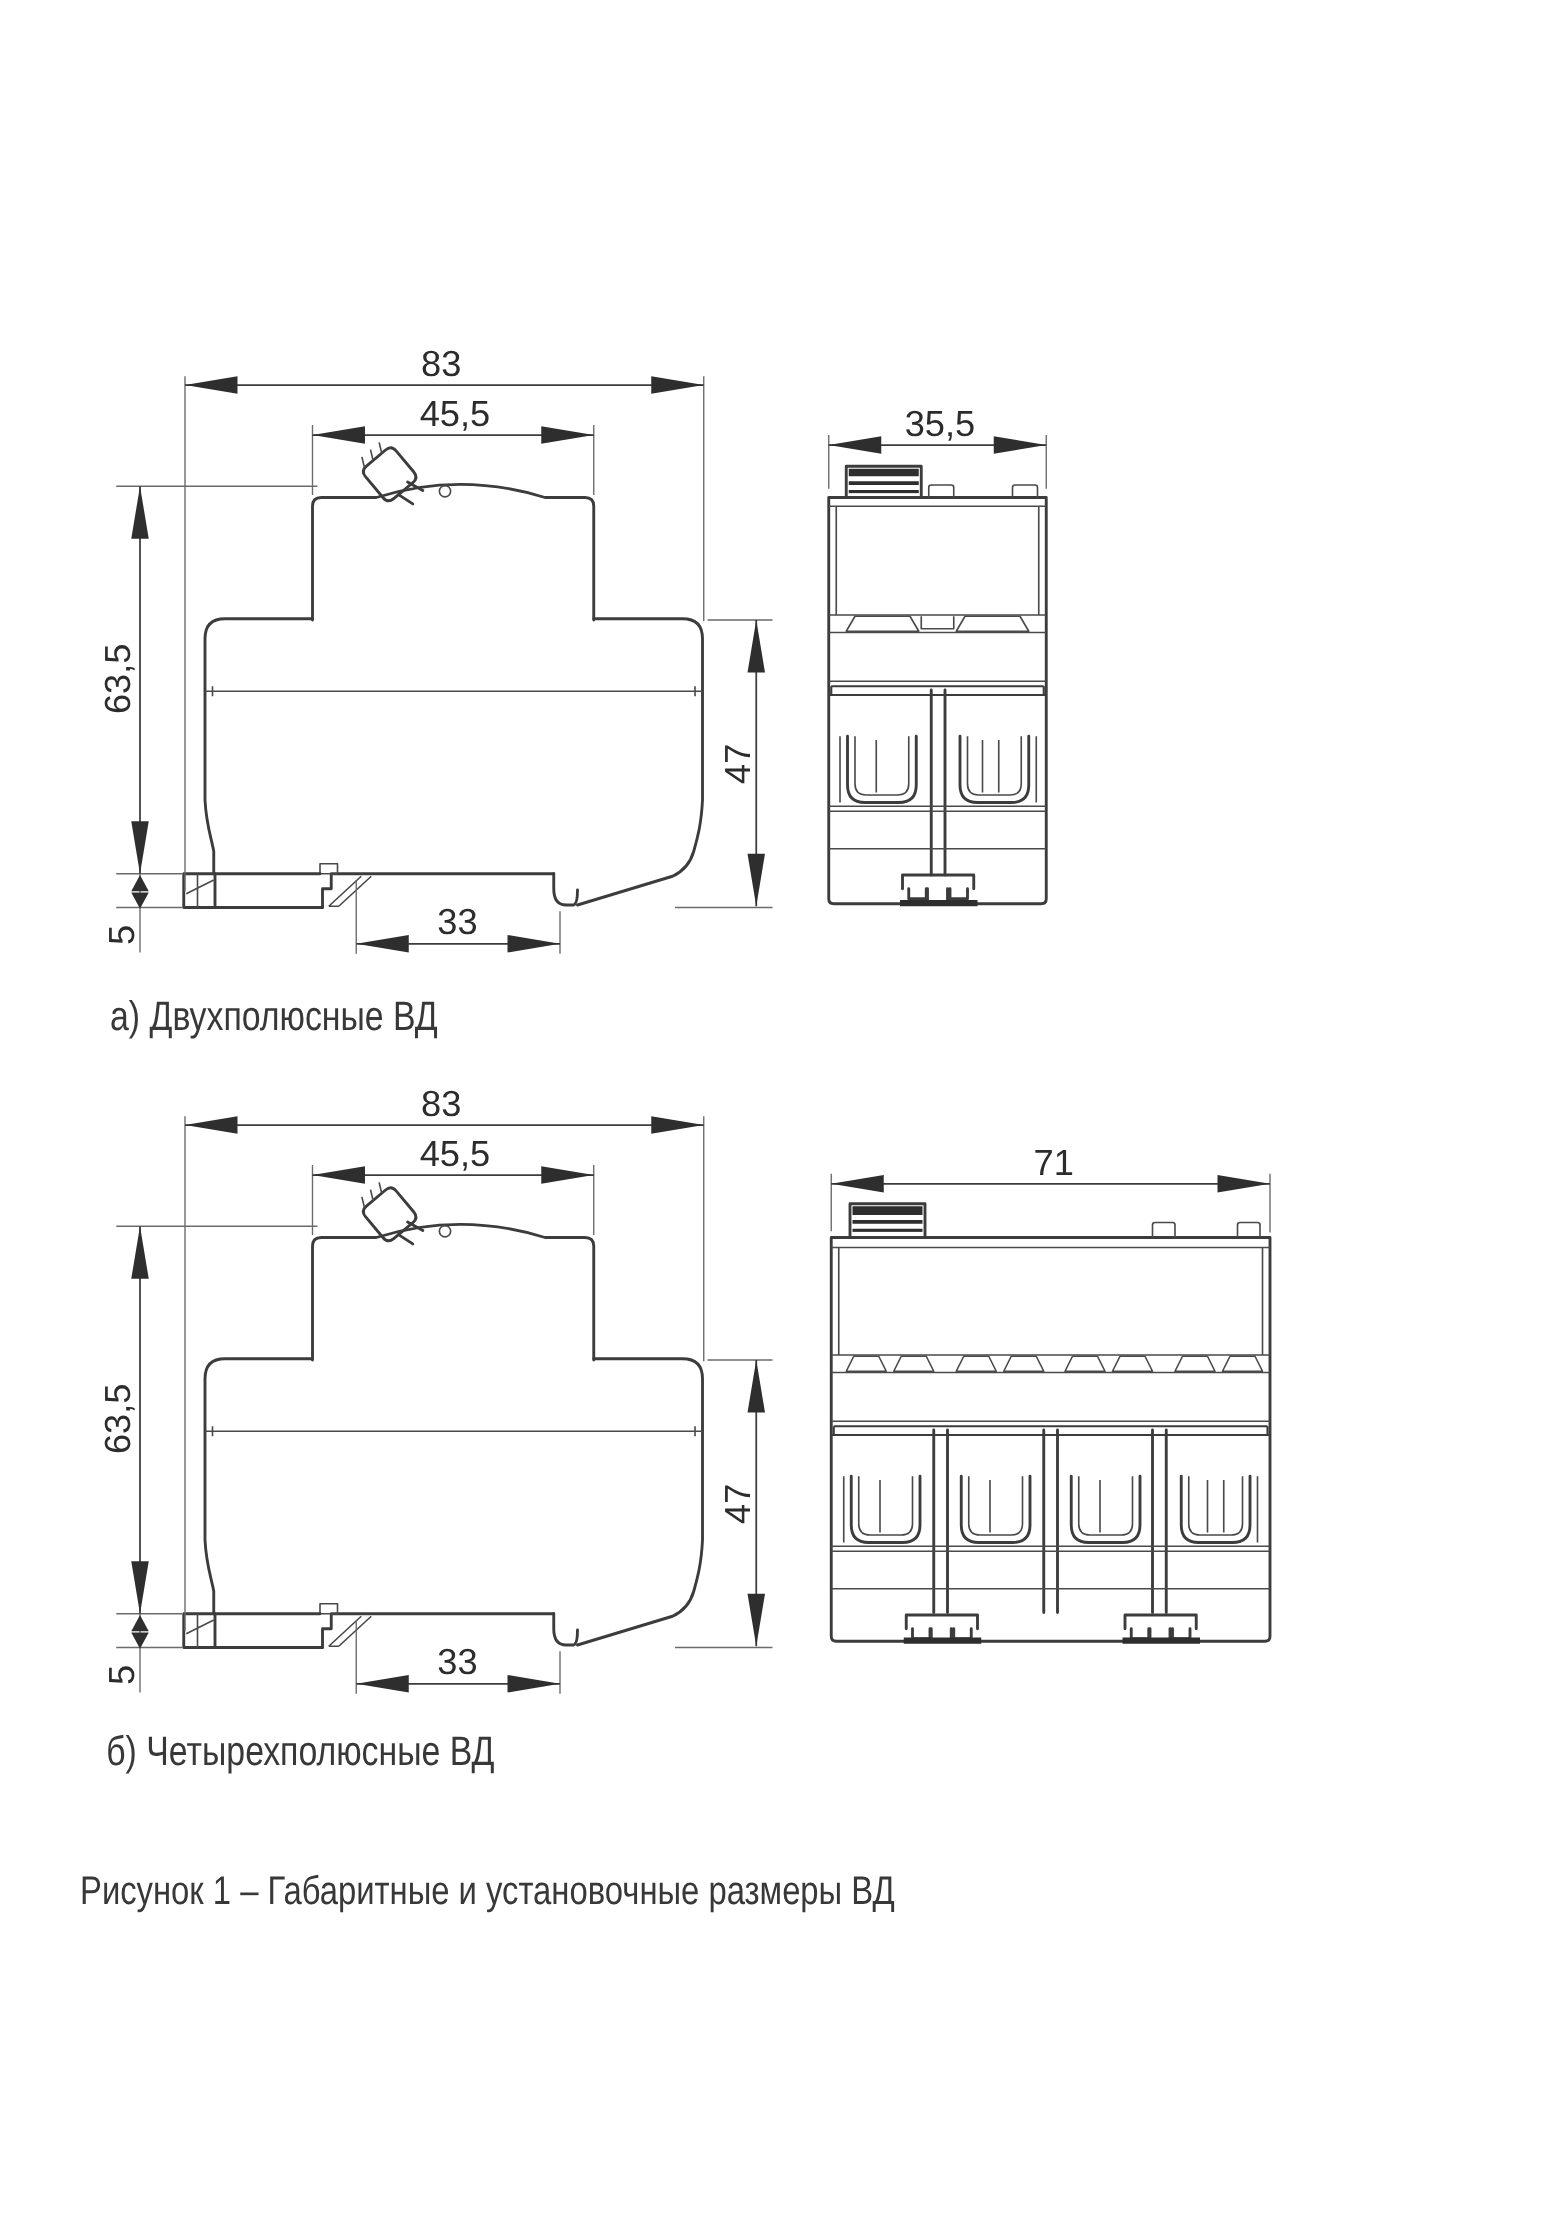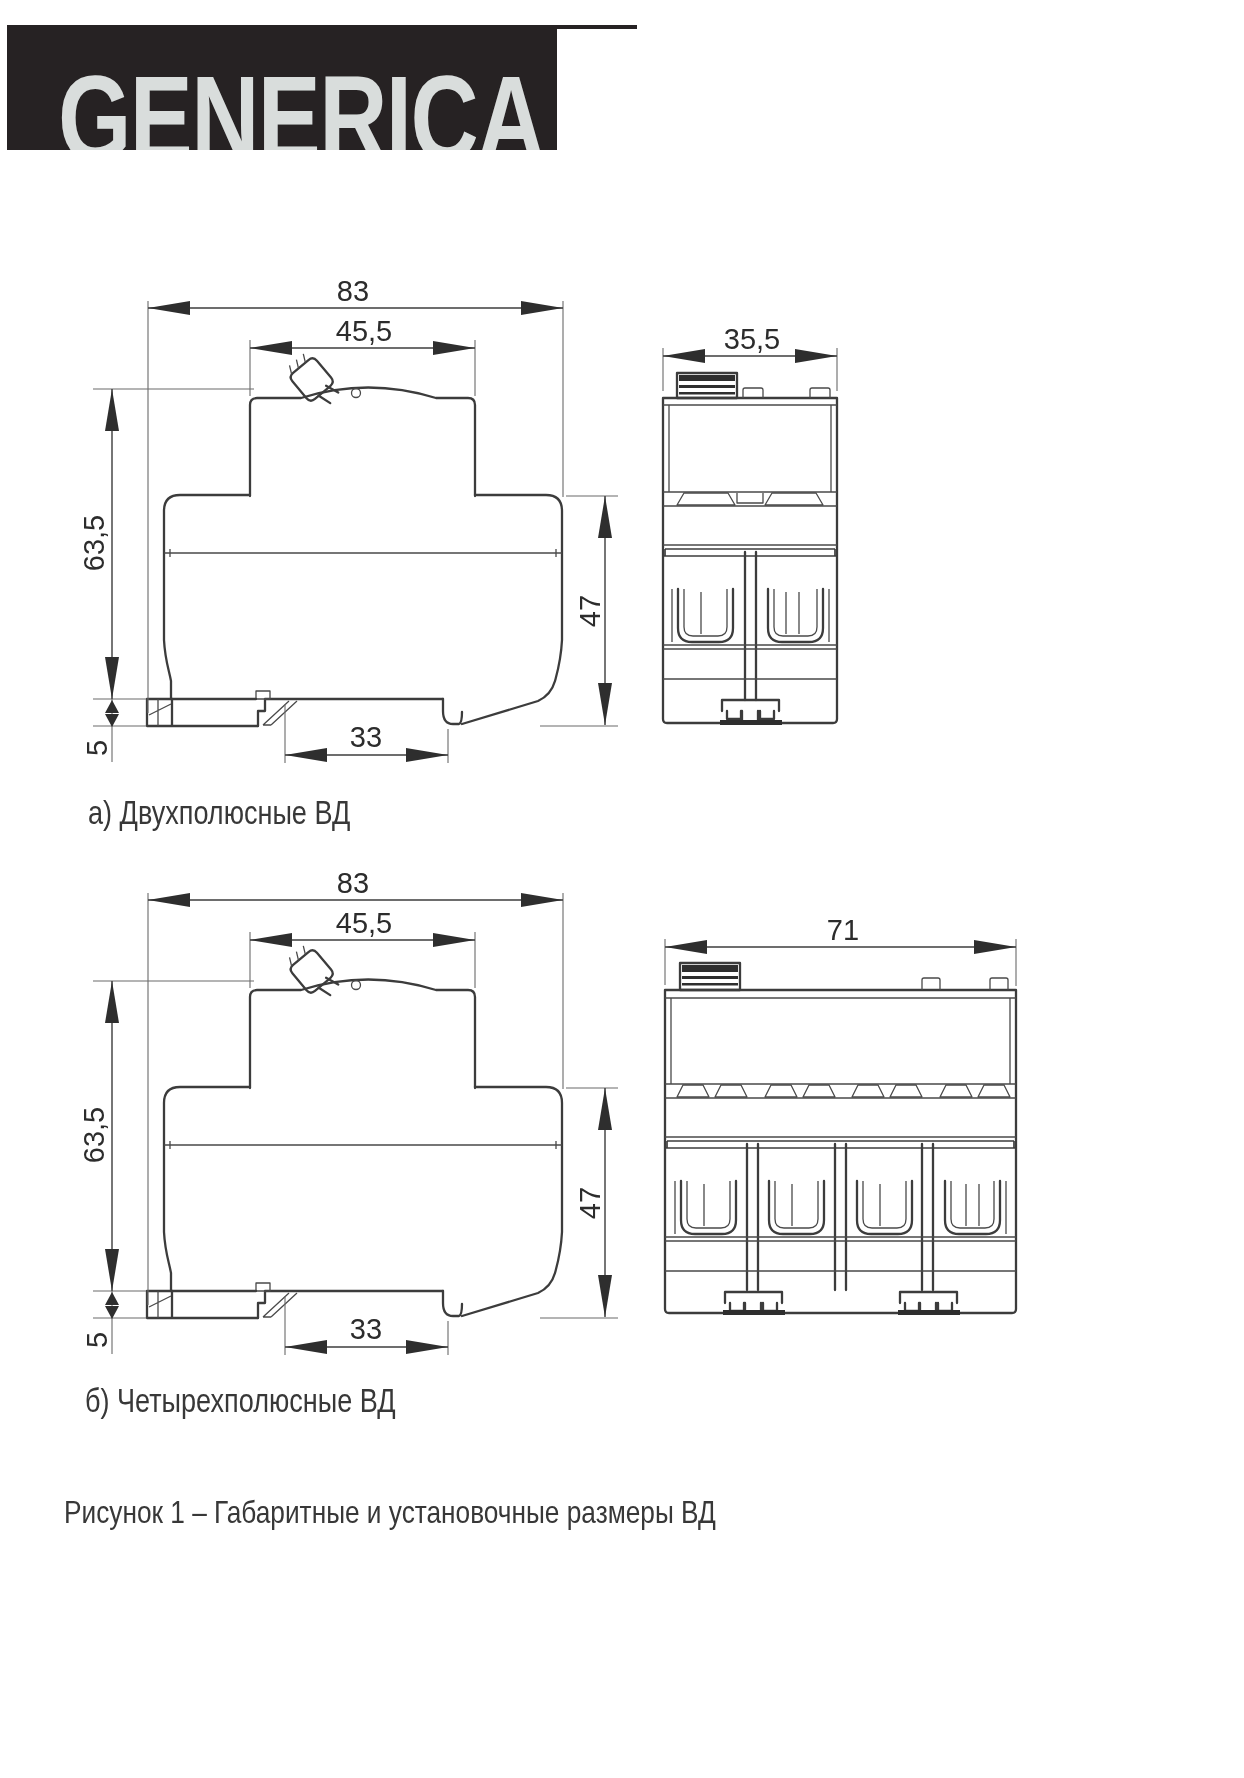--- a/index.html
+++ b/index.html
@@ -29,25 +29,20 @@
   .ext{fill:none;stroke:#6b6b6b;stroke-width:1.1;}
   .dim{fill:none;stroke:#3c3c3c;stroke-width:1.4;}
   .dk{fill:#2e2e2e;stroke:none;}
   .dimlbl{font-family:"Liberation Sans",sans-serif;font-size:29px;fill:#2c2c2c;}
 </style>
 </head>
 <body>
 
 <div class="page">
 
-  <div class="logo">
-    <div class="logo-box"></div>
-    <div class="logo-strip"></div>
-    <div class="logo-text">GENERICA</div>
-  </div>
 
   <div class="cap cap-a">а) Двухполюсные ВД</div>
   <div class="cap cap-b">б) Четырехполюсные ВД</div>
   <div class="cap cap-fig">Рисунок 1 – Габаритные и установочные размеры ВД</div>
 
   <svg width="1244" height="1778" viewBox="0 0 1244 1778">
     <defs>
       <marker id="arr" markerUnits="userSpaceOnUse" markerWidth="50" markerHeight="18" refX="46" refY="9" orient="auto-start-reverse">
         <path d="M46,9 L4,2 L4,16 Z" fill="#2e2e2e"></path>
       </marker>

